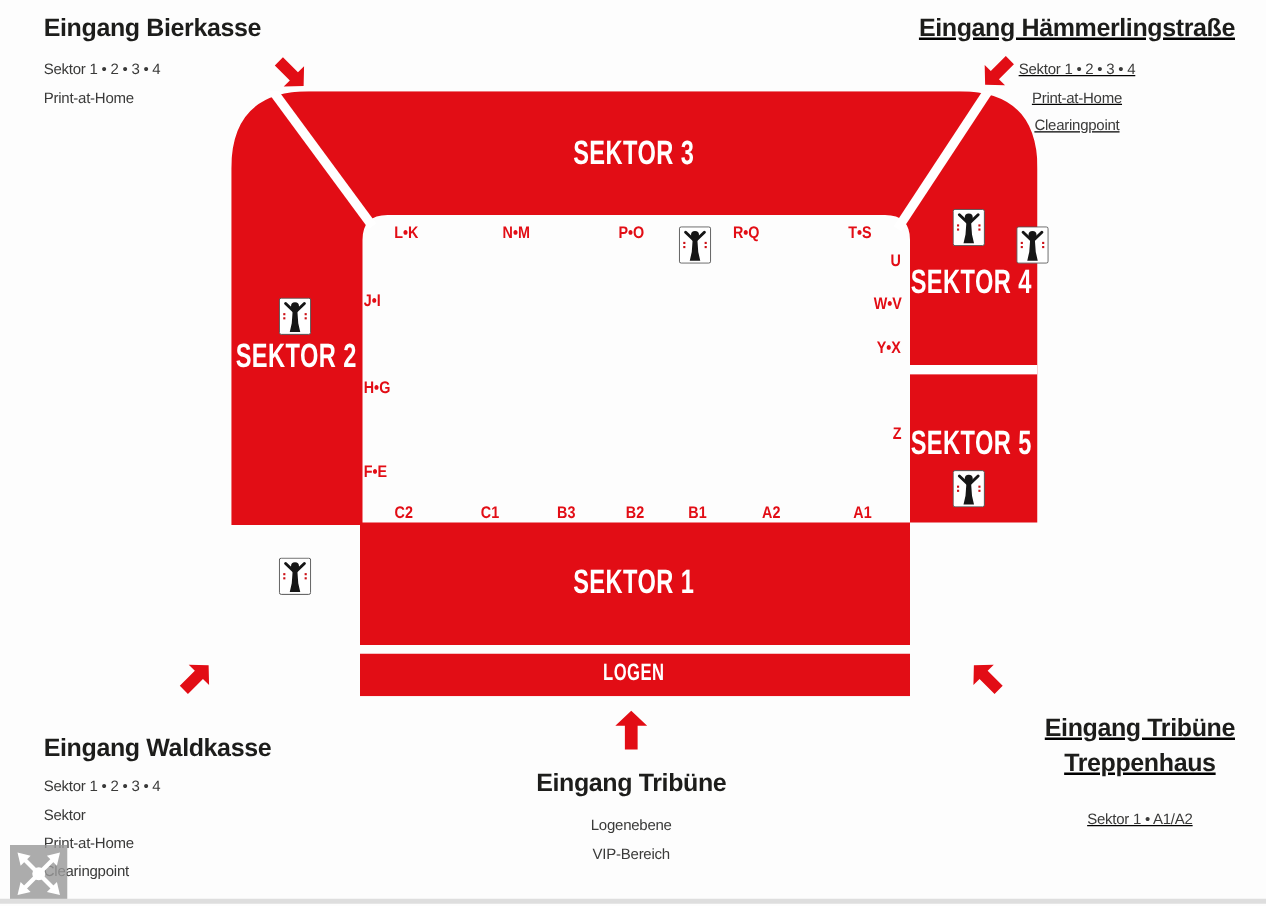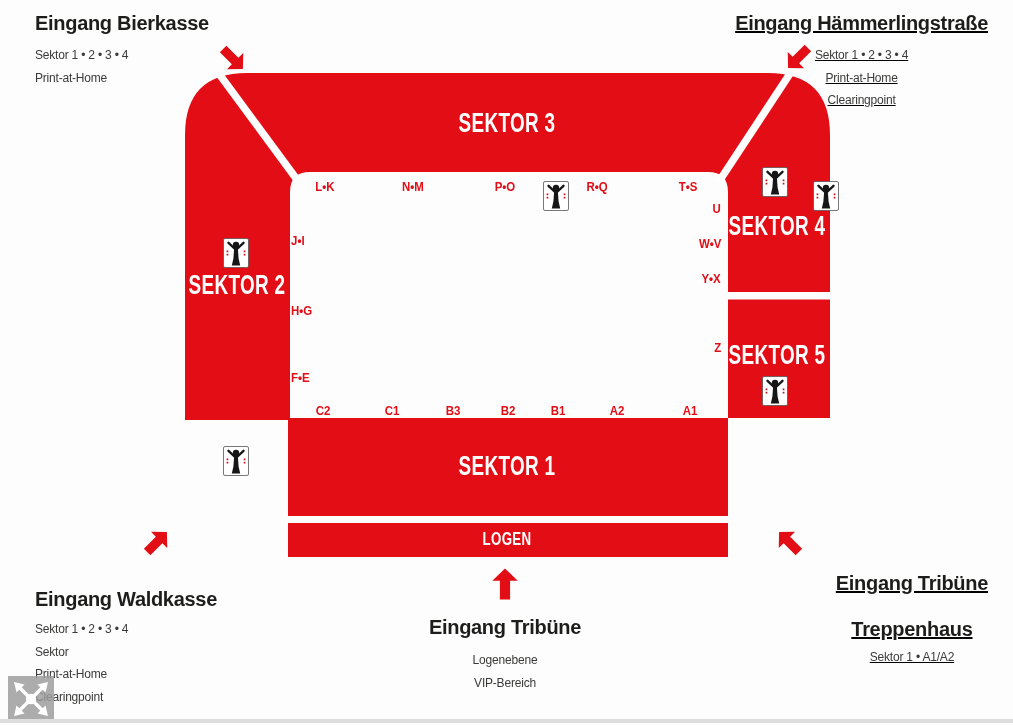--- a/index.html
+++ b/index.html
@@ -167,22 +167,22 @@
     <div class="e-sub">Logenebene</div>
     <div class="e-sub">VIP-Bereich</div>
   </div>
 </div>
 
 <svg class="arrow" viewBox="0 0 24 28" style="left:789px;top:542px;transform:translate(-50%,-50%) rotate(-45deg);">
     <use href="#arrow-shape"></use>
   </svg>
 <div class="entrance align-r" style="right:25px;top:569px;">
   <div class="e-title" style="line-height:28px;">Eingang Tribüne</div>
-  <div class="e-title" style="line-height:28px;margin-top:18px;">Treppenhaus</div>
-  <div class="e-lines" style="margin-top:3px;">
+  <div class="e-title" style="line-height:28px;">Treppenhaus</div>
+  <div class="e-lines" style="margin-top:19px;">
     <div class="e-sub">Sektor 1 • A1/A2</div>
   </div>
 </div>
 
 <svg class="pan" viewBox="0 0 46 46" style="left:8px;top:676px;width:46px;height:46px;">
   <rect width="46" height="46" fill="#9a9a9a" opacity="0.82"></rect>
   <g stroke="#ffffff" stroke-width="3.4">
     <line x1="23" y1="23" x2="12" y2="12"></line>
       <line x1="23" y1="23" x2="34" y2="12"></line>
     <line x1="23" y1="23" x2="12" y2="34"></line>

